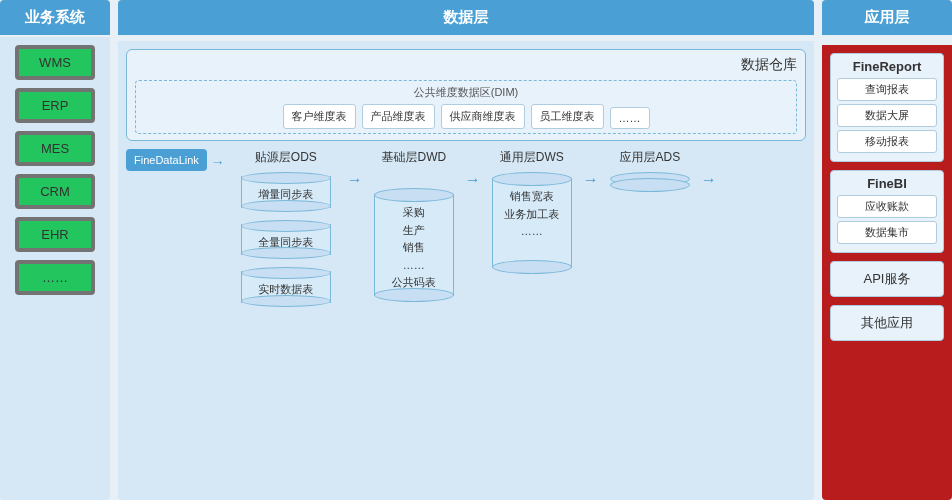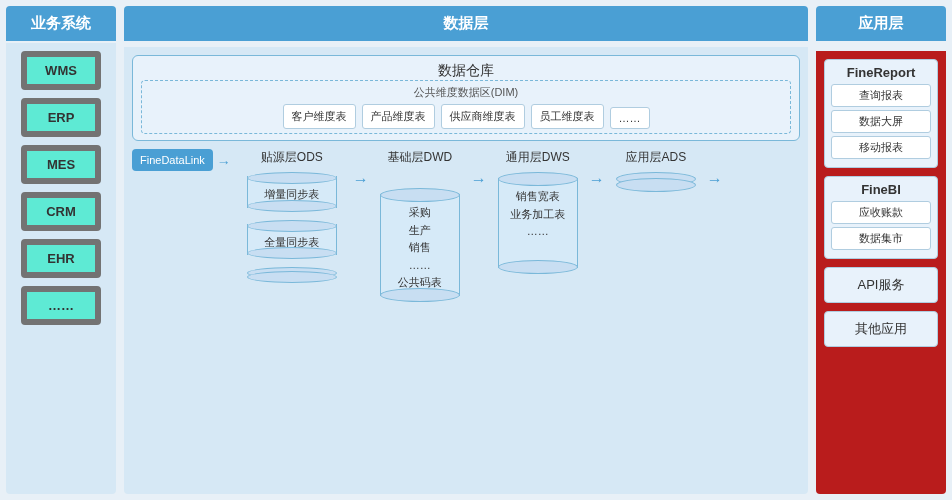--- a/index.html
+++ b/index.html
@@ -9,21 +9,21 @@
       width: 952px;
       height: 500px;
       overflow: hidden;
       font-size: 13px;
     }
     .main-container {
       display: flex;
       width: 952px;
       height: 500px;
       background: #e8f0f7;
-      padding: 6px;
+      padding: 0;
       gap: 8px;
     }
     
     .left-panel {
       display: flex;
       flex-direction: column;
       width: 110px;
       flex-shrink: 0;
     }
     .panel-header {
@@ -40,29 +40,28 @@
       background: #d6e8f5;
       flex: 1;
       border-radius: 0 0 4px 4px;
       padding: 8px 6px;
       display: flex;
       flex-direction: column;
       gap: 8px;
       align-items: center;
     }
     .sys-box {
-      background: #5eead4;
-      border: 6px solid #737373;
+      background: #22c55e;
+      border: 4px solid #737373;
       border-radius: 4px;
       text-align: center;
       padding: 6px 10px;
       width: 80px;
       font-size: 13px;
       color: #333;
-      font-weight: bold;
     }
     
     .middle-panel {
       flex: 1;
       display: flex;
       flex-direction: column;
       gap: 6px;
     }
     .middle-header {
       background: #4a9fd4;
@@ -82,23 +81,24 @@
     }
     
     .dw-section {
       background: #e8f2fb;
       border: 1.5px solid #7ab8d9;
       border-radius: 6px;
       padding: 6px 8px;
       margin-bottom: 8px;
     }
     .dw-title {
-      text-align: center;
+      text-align: right;
       font-size: 14px;
       color: #333;
+      margin-bottom: 6px;
     }
     .dim-section {
       border: 1px dashed #7ab8d9;
       border-radius: 4px;
       padding: 4px 6px;
     }
     .dim-title {
       font-size: 11px;
       color: #555;
       text-align: center;
@@ -330,20 +330,21 @@
               <div class="cylinder-body">增量同步表</div>
               <div class="cylinder-bottom"></div>
             </div>
             <div class="small-cylinder">
               <div class="cylinder-top"></div>
               <div class="cylinder-body">全量同步表</div>
               <div class="cylinder-bottom"></div>
             </div>
             <div class="small-cylinder">
               <div class="cylinder-top"></div>
+              <div class="cylinder-body">实时数据表</div>
               <div class="cylinder-bottom"></div>
             </div>
           </div>
         </div>
 
         <div style="display:flex; align-items:center; color:#4a9fd4; font-size:16px; padding-top:20px;">→</div>
 
         <div class="ods-col" style="width:90px;gap:16px;">
           <div class="layer-title">基础层DWD</div>
           <div class="big-cylinder">

